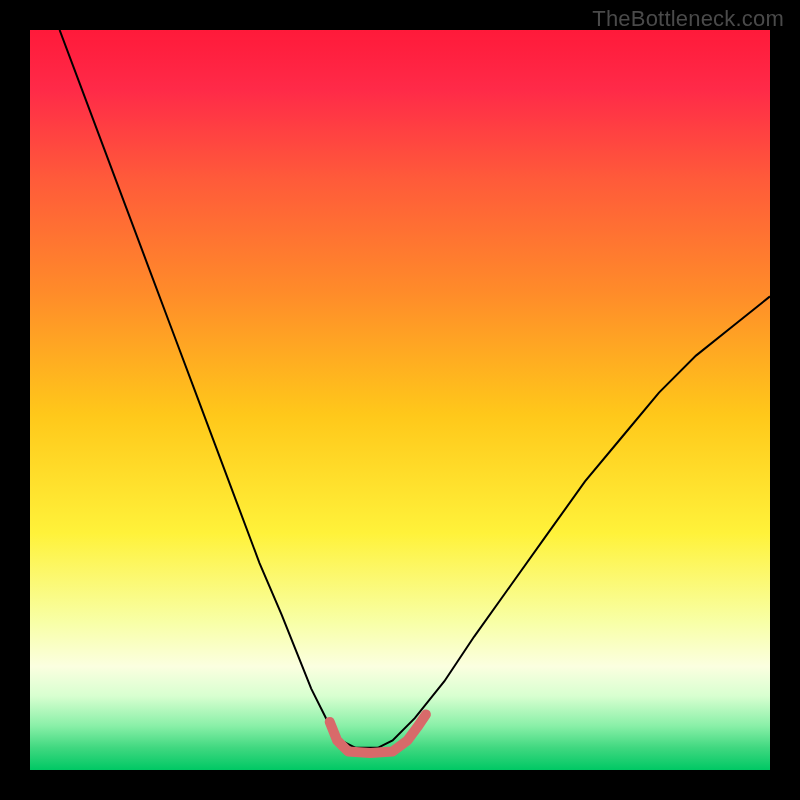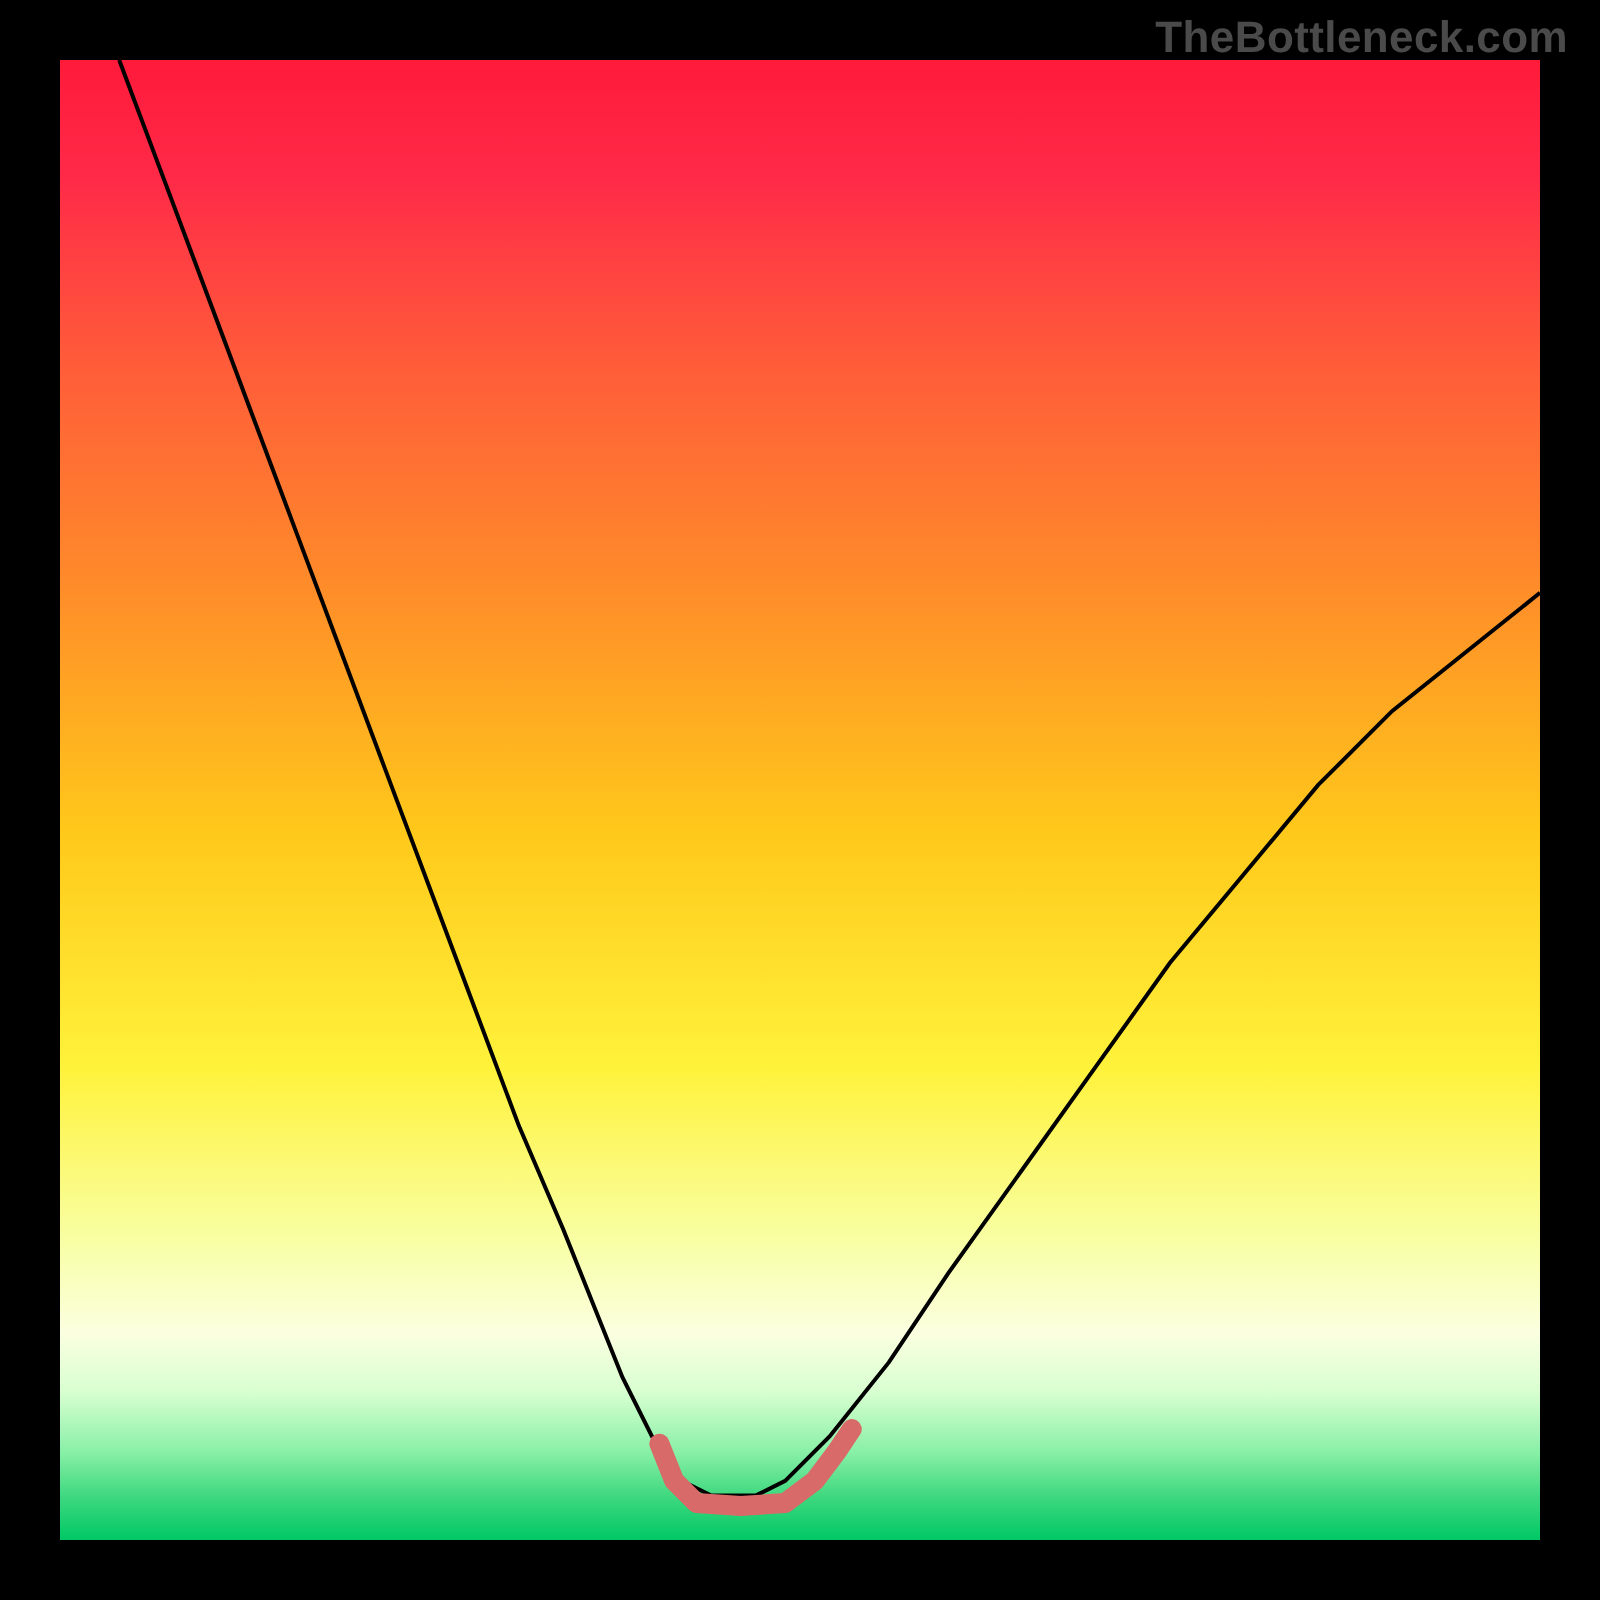--- a/index.html
+++ b/index.html
@@ -26,21 +26,21 @@
     height: 740px;
     overflow: hidden;
   }
   .watermark {
     position: absolute;
     top: 6px;
     right: 16px;
     font-family: Arial, sans-serif;
     font-size: 22px;
     color: #4a4a4a;
-    font-weight: 700;
+    font-weight: 400;
     letter-spacing: 0.2px;
   }
   svg { display: block; }
 </style>
 </head>
 <body>
 
 <div class="frame">
   <div class="plot">
     <svg id="chart-svg" viewBox="0 0 740 740" width="740" height="740">

